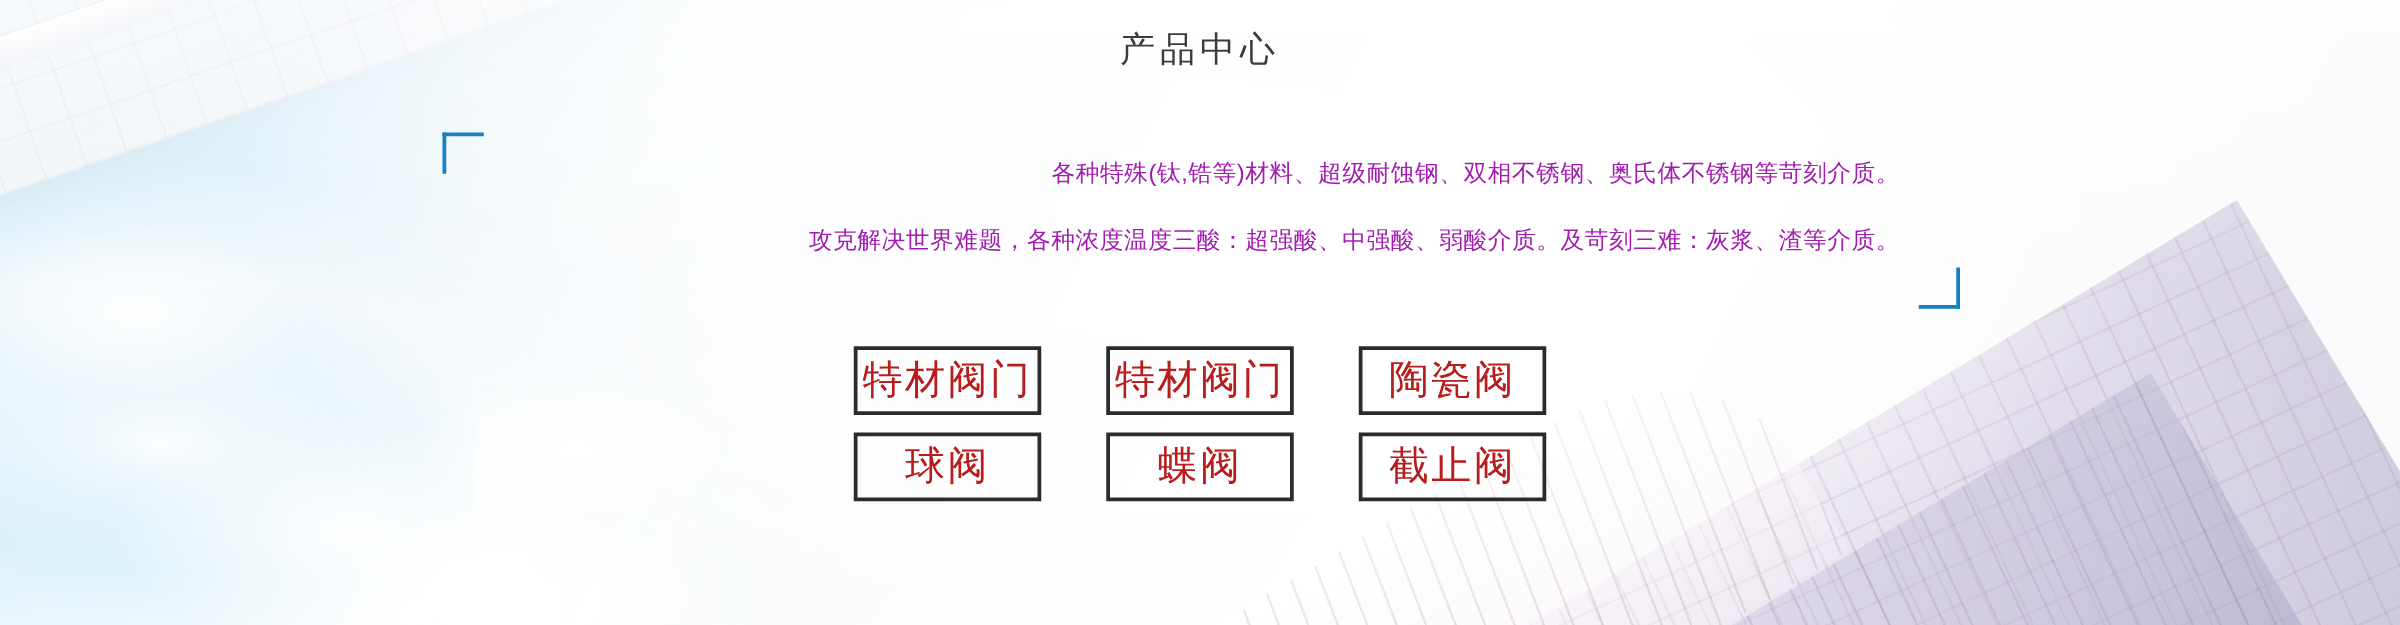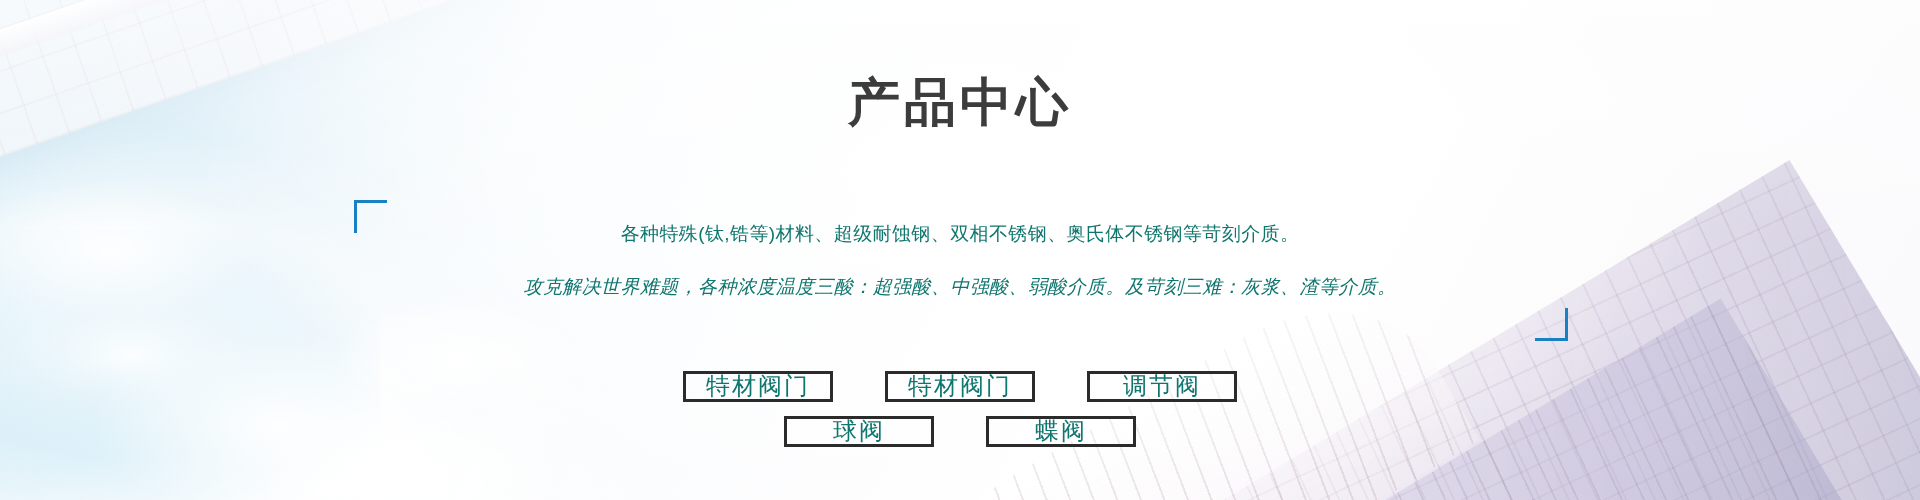--- a/index.html
+++ b/index.html
@@ -165,46 +165,46 @@
   
   .content {
     position: absolute;
     inset: 0;
     display: flex;
     flex-direction: column;
     align-items: center;
   }
 
   .page-title {
-    margin-top: 70px;
-    font-size: 52px;
+    margin-top: 22px;
+    font-size: 28px;
     line-height: 1.25;
     letter-spacing: 4px;
     color: #3c3c3c;
-    font-weight: 700;
+    font-weight: 400;
     white-space: nowrap;
   }
 
   
   .desc-block {
     position: relative;
     margin-top: 22px;
     width: 1180px;
     padding: 6px 30px 10px;
     box-sizing: border-box;
   }
   .desc-line {
-    text-align: center;
+    text-align: right;
     font-size: 19px;
     line-height: 34px;
-    color: #0f766e;
+    color: #a21caf;
     letter-spacing: 0.4px;
     white-space: nowrap;
   }
-  .desc-line + .desc-line { margin-top: 18px; font-style: italic; }
+  .desc-line + .desc-line { margin-top: 18px; }
 
   .bracket {
     position: absolute;
     width: 30px;
     height: 30px;
     pointer-events: none;
   }
   .bracket.tl {
     left: -16px;
     top: 8px;
@@ -225,29 +225,29 @@
     flex-direction: column;
     gap: 14px;
   }
   .cat-row {
     display: flex;
     justify-content: center;
     gap: 52px;
   }
   .cat-btn {
     width: 150px;
-    height: 31px;
+    height: 55px;
     box-sizing: border-box;
     border: 3px solid #2b2b2b;
     display: flex;
     align-items: center;
     justify-content: center;
-    font-size: 24px;
+    font-size: 32px;
     letter-spacing: 2px;
-    color: #0f766e;
+    color: #b91c1c;
     background: transparent;
     cursor: pointer;
     user-select: none;
     white-space: nowrap;
   }
 </style>
 </head>
 <body>
 
 <div class="banner">
@@ -278,23 +278,24 @@
 
       <p class="desc-line">各种特殊(钛,锆等)材料、超级耐蚀钢、双相不锈钢、奥氏体不锈钢等苛刻介质。</p>
       <p class="desc-line">攻克解决世界难题，各种浓度温度三酸：超强酸、中强酸、弱酸介质。及苛刻三难：灰浆、渣等介质。</p>
     </div>
 
     <div class="cat-grid">
 
       <div class="cat-row">
         <button class="cat-btn">特材阀门</button>
         <button class="cat-btn">特材阀门</button>
-        <button class="cat-btn">调节阀</button>
+        <button class="cat-btn">陶瓷阀</button>
       </div>
 
       <div class="cat-row">
         <button class="cat-btn">球阀</button>
         <button class="cat-btn">蝶阀</button>
+        <button class="cat-btn">截止阀</button>
       </div>
 
     </div>
   </div>
 </div>
 
 </body></html>

